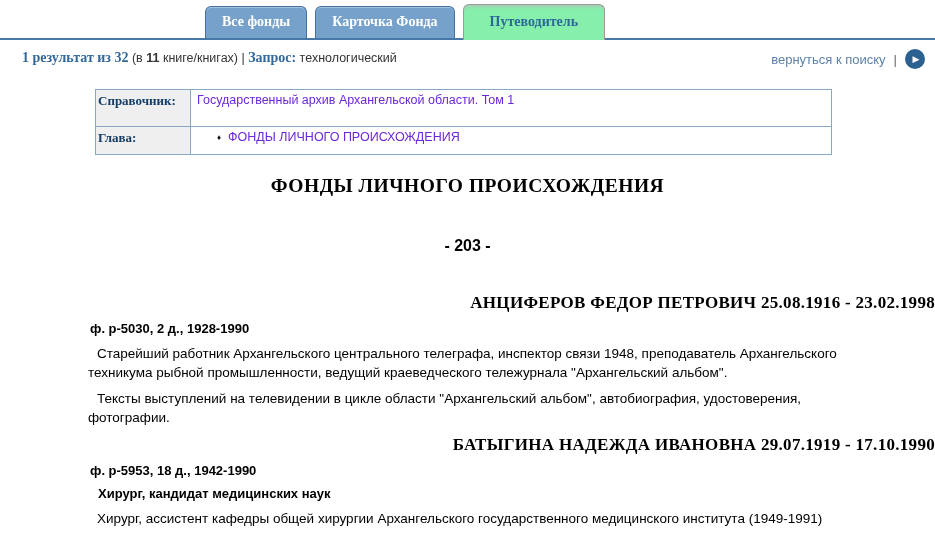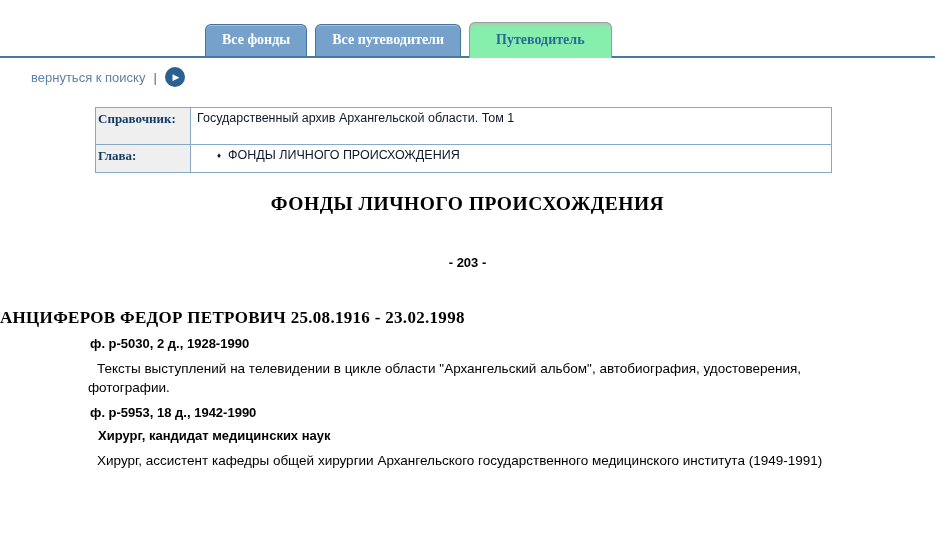--- a/index.html
+++ b/index.html
@@ -1,20 +1,20 @@
 <!DOCTYPE html>
 <html><head>
 <meta charset="utf-8">
 <style>
   * { margin:0; padding:0; box-sizing:border-box; }
   html,body { width:935px; height:548px; background:#ffffff; overflow:hidden;
               font-family:"Liberation Sans", sans-serif; color:#000; }
 
   
-  .tabbar { display:flex; align-items:flex-end; gap:8px; height:58px;
+  .tabbar { display:flex; align-items:flex-end; gap:8px; height:40px;
             padding-left:205px; border-bottom:2px solid #4878a8; }
   .tab { background:#76a1ca; border:1px solid #44739f; border-bottom:none;
          border-radius:6px 6px 0 0; color:#ffffff; cursor:pointer;
          font-family:"Liberation Serif", serif; font-weight:bold; font-size:14px;
          padding:7px 16px 8px; white-space:nowrap;
          box-shadow: inset 0 1px 0 rgba(255,255,255,0.35); }
   .tab.active { background:#86efac; border:1px solid #9b9b9b; border-bottom:none;
                 color:#2b6999; margin-bottom:-2px; z-index:2; position:relative;
                 padding:9px 26px 10px;
                 box-shadow: inset 0 4px 4px -3px #b9b9b9; }
@@ -35,48 +35,53 @@
 
   
   table.info { border-collapse:collapse; table-layout:fixed;
                margin:20px 0 0 95px; width:737px; }
   table.info td { border:1px solid #87a9c8; }
   td.lbl { width:95px; background:#efefef; text-align:left; vertical-align:top;
            font-family:"Liberation Serif", serif; font-weight:bold; font-size:13px;
            color:#133d66; padding:3px 5px 0 2px; }
   td.val { vertical-align:top; padding:3px 6px; font-size:12.5px; }
   tr.r1 { height:37px; } tr.r2 { height:28px;padding-left:8px; }
-  td.val a, .tbllink { color:#0f172a; text-decoration:none; cursor:pointer; }
+  td.val a, .tbllink { color:#6d28d9; text-decoration:none; cursor:pointer; }
   .chapterrow { display:flex; align-items:center; padding-left:20px; height:100%; }
   .diamond { color:#111; font-size:8px; margin-right:7px; }
 
   
   .chapter-title { text-align:center; margin-top:20px; color:#000;
                    font-family:"Liberation Serif", serif; font-weight:bold;
                    font-size:19.5px; letter-spacing:0.5px; }
-  .page-num { text-align:center; margin:40px 0 38px; font-size:13px; font-weight:bold; }
-  .entry-heading { text-align:left; margin-top:8px;
+  .page-num { text-align:center; margin:40px 0 38px; font-size:16px; font-weight:bold; }
+  .entry-heading { text-align:right; margin-top:8px;
                    font-family:"Liberation Serif", serif; font-weight:bold;
                    font-size:17px; letter-spacing:0.3px; }
   .fond-line { margin:8px 0 0 90px; font-weight:bold; font-size:13px; line-height:16px; }
   .role-line { margin:7px 0 0 90px; text-indent:8px; font-weight:bold;
                font-size:13px; line-height:16px; }
   .para { margin:7px 20px 0 88px; max-width:760px; text-indent:9px;
           font-size:13.5px; line-height:19px; }
 </style>
 </head>
 <body>
 
 <div class="tabbar">
   <div class="tab">Все фонды</div>
-  <div class="tab">Все путеводители</div>
+  <div class="tab">Карточка Фонда</div>
   <div class="tab active">Путеводитель</div>
 </div>
 
 <div class="resultsbar">
+  <div>
+    <span class="res-blue">1 результат из 32</span>
+    <span class="res-dark">(в </span><span class="res-bold">11</span><span class="res-dark"> книге/книгах) </span>
+    <span class="res-dark">| </span><span class="res-blue">Запрос:</span><span class="res-dark"> технологический</span>
+  </div>
   <div class="backarea">
     <a class="backlink">вернуться к поиску</a>
     <span class="backsep">|</span>
     <span class="gobtn">
         <span>▶</span>
       </span>
   </div>
 </div>
 
 <table class="info">
@@ -99,21 +104,23 @@
 </tbody>
   </table>
 
 <div>
   <div class="chapter-title">ФОНДЫ ЛИЧНОГО ПРОИСХОЖДЕНИЯ</div>
   <div class="page-num">- 203 -</div>
 
   <div>
     <div class="entry-heading">АНЦИФЕРОВ ФЕДОР ПЕТРОВИЧ 25.08.1916 - 23.02.1998</div>
     <div class="fond-line">ф. р-5030, 2 д., 1928-1990</div>
+    <p class="para">Старейший работник Архангельского центрального телеграфа, инспектор связи 1948, преподаватель Архангельского техникума рыбной промышленности, ведущий краеведческого тележурнала "Архангельский альбом".</p>
     <p class="para">Тексты выступлений на телевидении в цикле области "Архангельский альбом", автобиография, удостоверения, фотографии.</p>
   </div>
 
   <div>
+    <div class="entry-heading">БАТЫГИНА НАДЕЖДА ИВАНОВНА 29.07.1919 - 17.10.1990</div>
     <div class="fond-line">ф. р-5953, 18 д., 1942-1990</div>
     <div class="role-line">Хирург, кандидат медицинских наук</div>
     <p class="para">Хирург, ассистент кафедры общей хирургии Архангельского государственного медицинского института (1949-1991)</p>
   </div>
 </div>
 
 </body></html>

